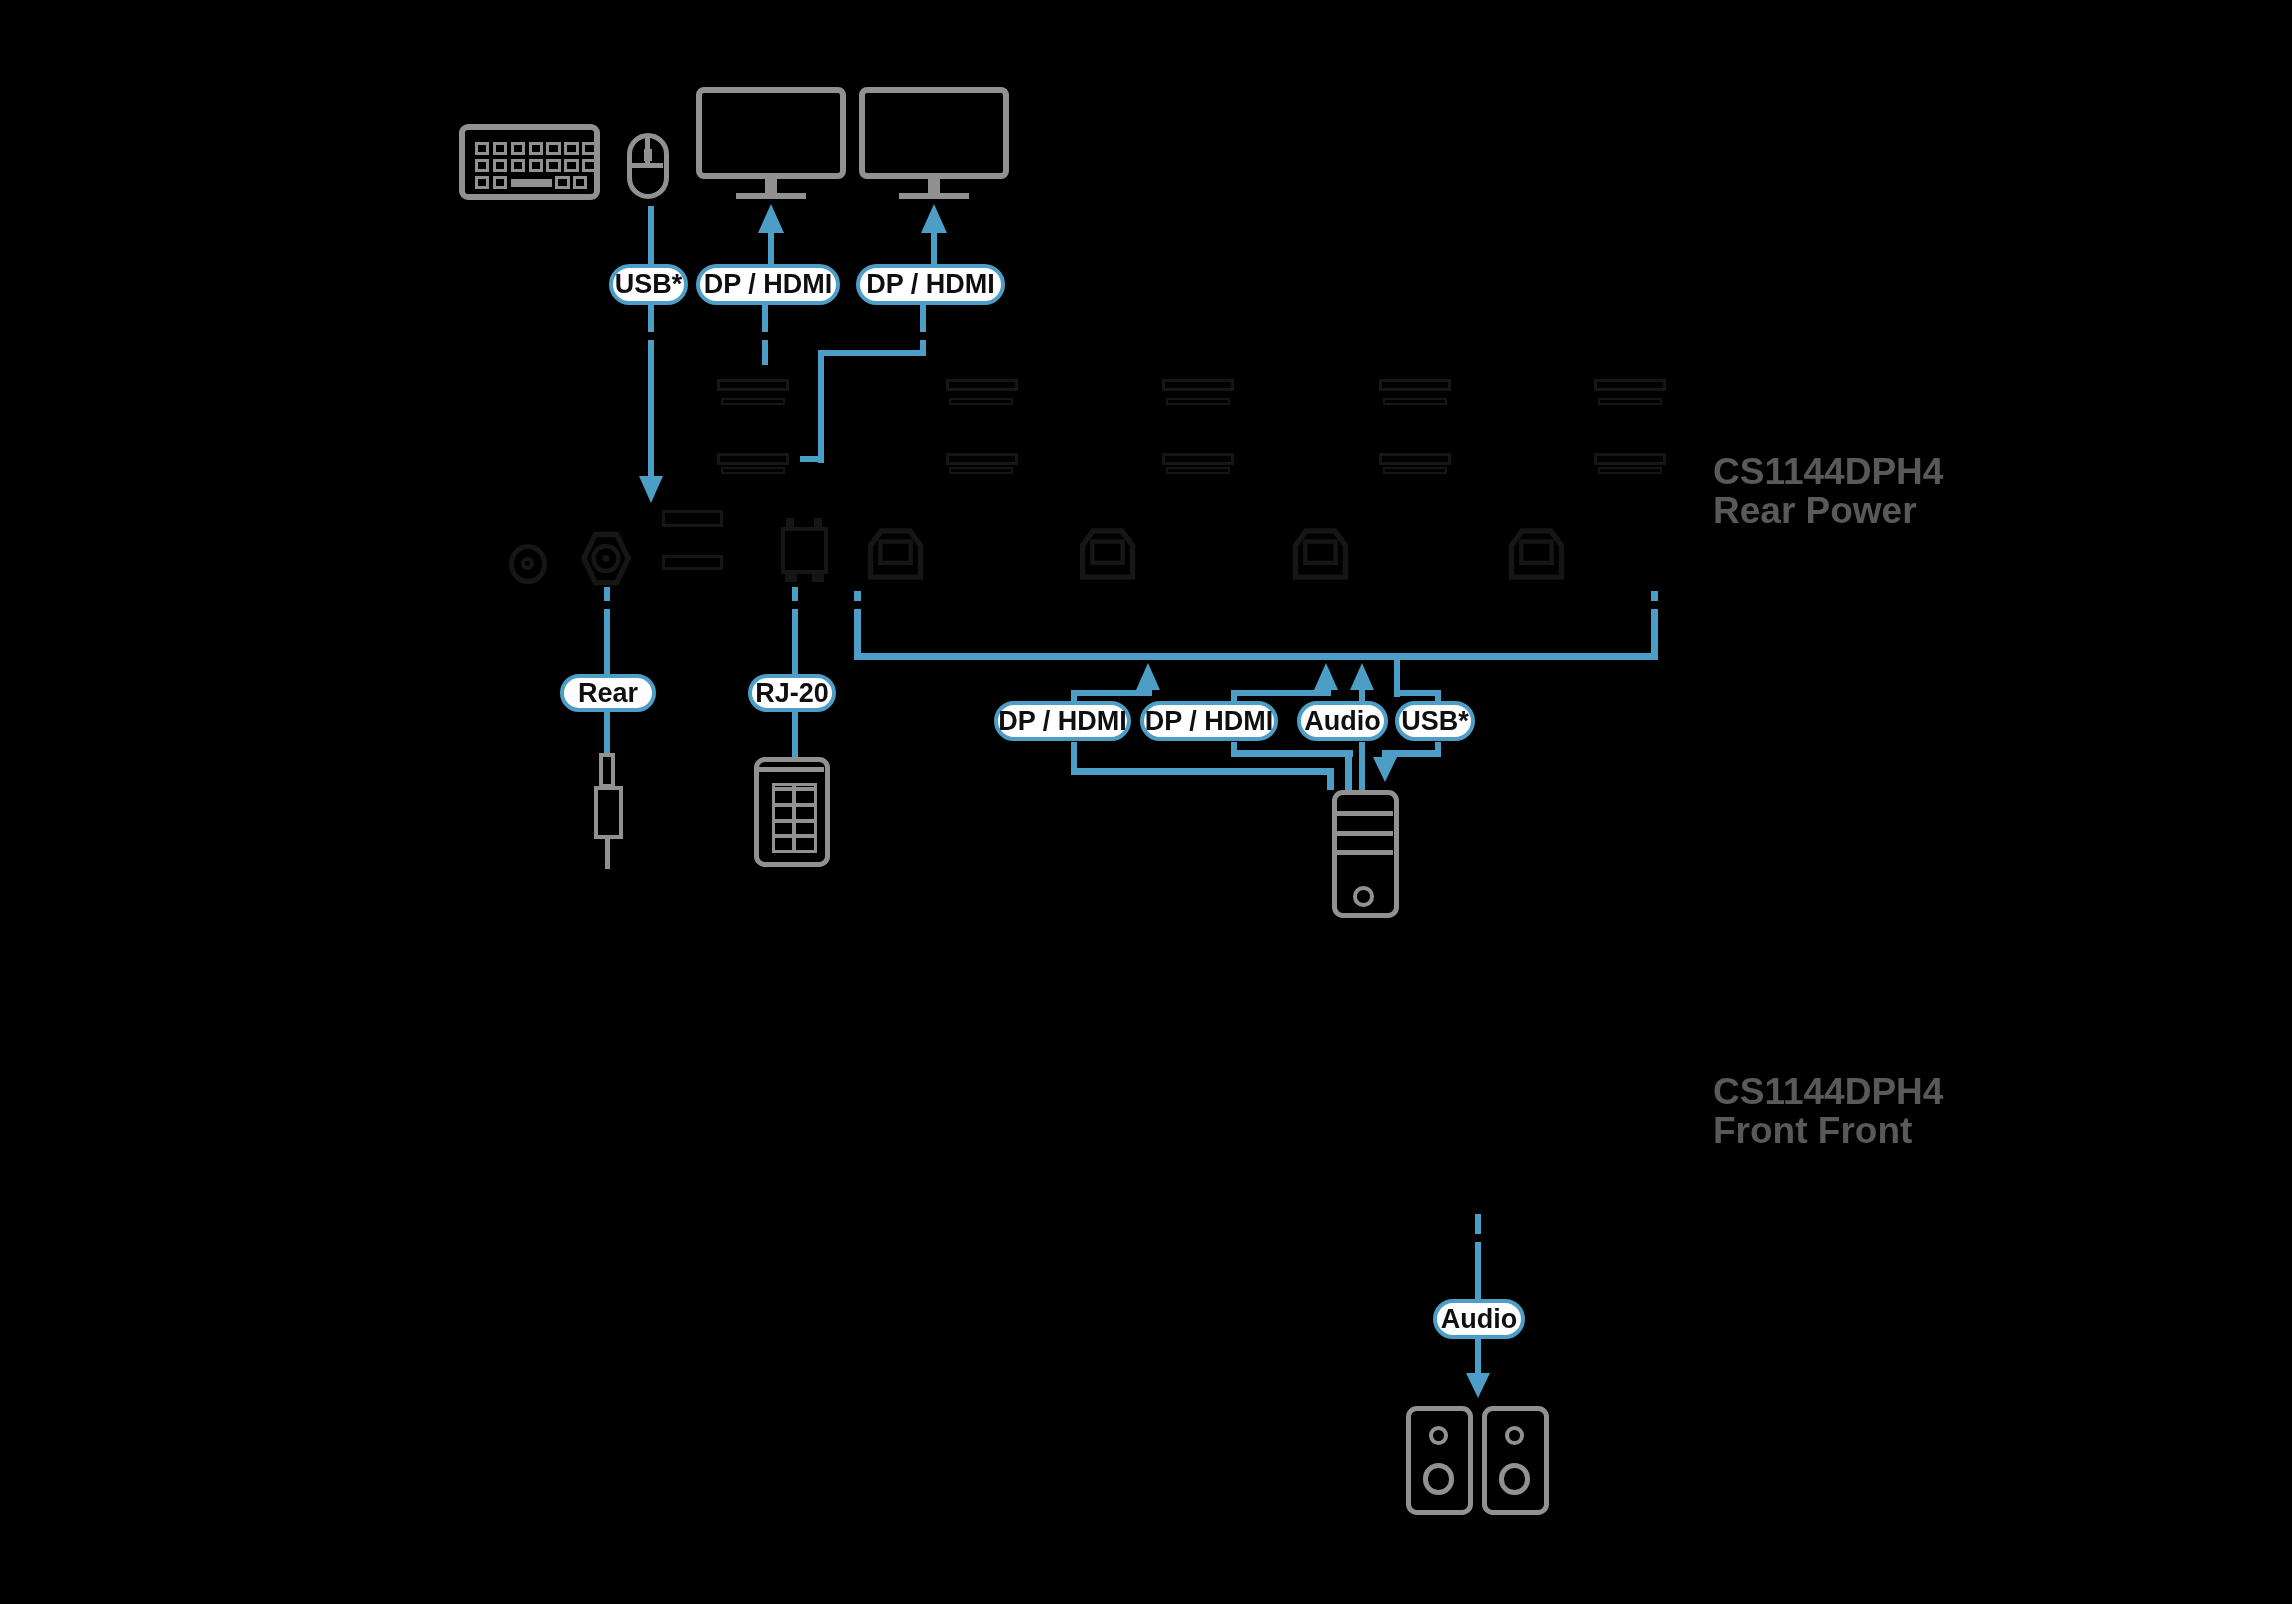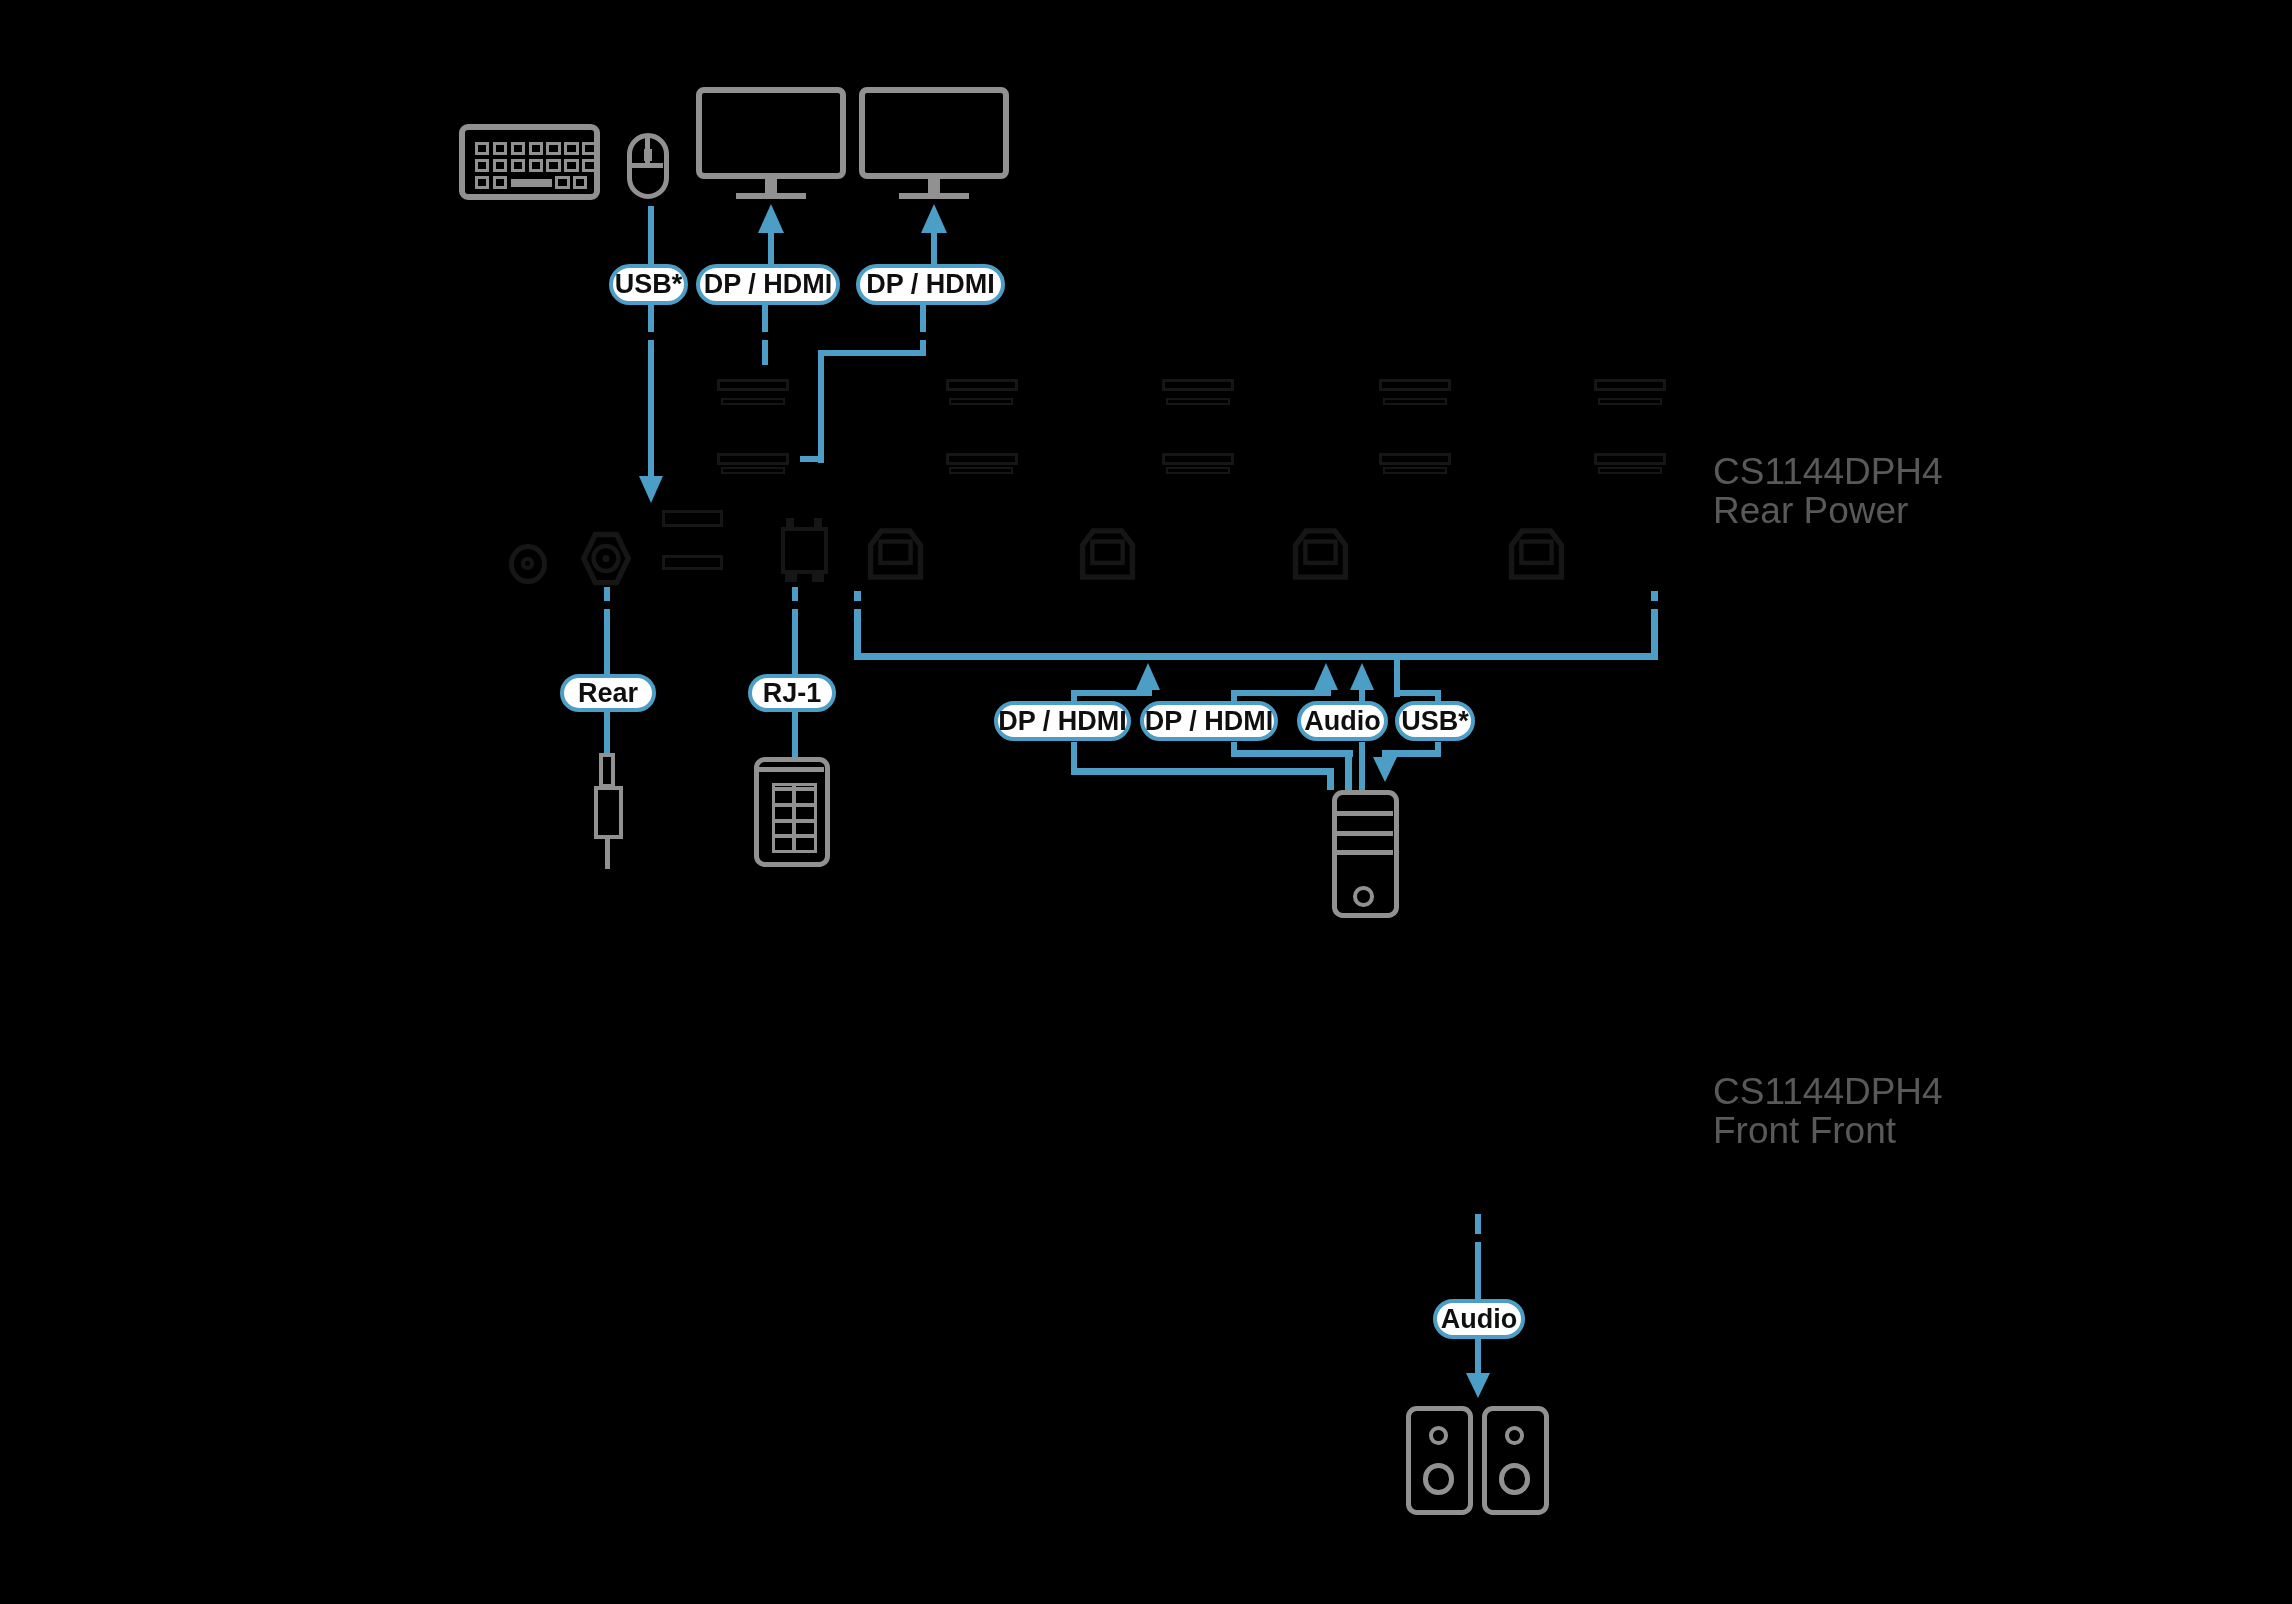--- a/index.html
+++ b/index.html
@@ -26,21 +26,21 @@
     font-weight:bold;font-size:27px;white-space:nowrap;box-sizing:border-box;}
   
   .gbox{position:absolute;border:5.4px solid var(--icon-gray);box-sizing:border-box;background:transparent;}
   .gfill{position:absolute;background:var(--icon-gray);}
   .gring{position:absolute;border:4.5px solid var(--icon-gray);border-radius:50%;box-sizing:content-box;}
   
   .prt{position:absolute;border:3.6px solid var(--port-dark);box-sizing:border-box;}
   .prtb{position:absolute;border:2.7px solid var(--port-dark);box-sizing:border-box;}
   .dring{position:absolute;border:5.4px solid var(--port-dark);border-radius:50%;box-sizing:border-box;}
   .dfill{position:absolute;background:var(--port-dark);}
-  .dev-label{position:absolute;color:var(--label-gray);font-weight:normal;font-size:37px;line-height:39px;}
+  .dev-label{position:absolute;color:var(--label-gray);font-weight:bold;font-size:37px;line-height:39px;}
   .key{width:14.3px;height:13.4px;border:3.6px solid var(--icon-gray);box-sizing:border-box;}
   .krow{position:absolute;display:flex;gap:3.6px;}
 </style>
 </head>
 <body>
 
 <div id="canvas">
 
   <div class="gbox" style="left:459px;top:124px;width:141px;height:76px;border-width:6.3px;border-radius:9px;">
     <div class="krow" style="left:9.9px;top:11.6px;">
@@ -183,21 +183,21 @@
       <span>Rear</span>
     </div>
   <div class="v" style="left:604px;top:712px;width:6.3px;height:41px;"></div>
   <div class="gbox" style="left:599px;top:753px;width:16px;height:35px;border-width:4.5px;"></div>
   <div class="gbox" style="left:594px;top:786px;width:29px;height:53px;border-width:4.5px;"></div>
   <div class="gfill" style="left:605px;top:839px;width:5.4px;height:29.6px;"></div>
 
   <div class="v" style="left:792px;top:587px;width:6.3px;height:88px;"></div>
   <div class="tick" style="left:789px;top:601px;width:11.6px;height:8px;"></div>
   <div class="pill" style="left:748px;top:674px;width:88px;height:38px;">
-      <span>RJ-1</span>
+      <span>RJ-20</span>
     </div>
   <div class="v" style="left:792px;top:712px;width:6.3px;height:45px;"></div>
   <div class="gbox" style="left:754px;top:757px;width:76px;height:110px;border-radius:10.7px;">
     <div class="gfill" style="left:0;top:5.4px;width:65px;height:4.5px;"></div>
     <div style="position:absolute;left:12.5px;top:20.6px;width:45px;height:70px;border:3.6px solid var(--icon-gray);box-sizing:border-box;
       background:
         linear-gradient(90deg, transparent 0 17px, var(--icon-gray) 17px 20.6px, transparent 20.6px 100%),
         repeating-linear-gradient(0deg, transparent 0 11.6px, var(--icon-gray) 11.6px 15.7px);"></div>
   </div>
 

